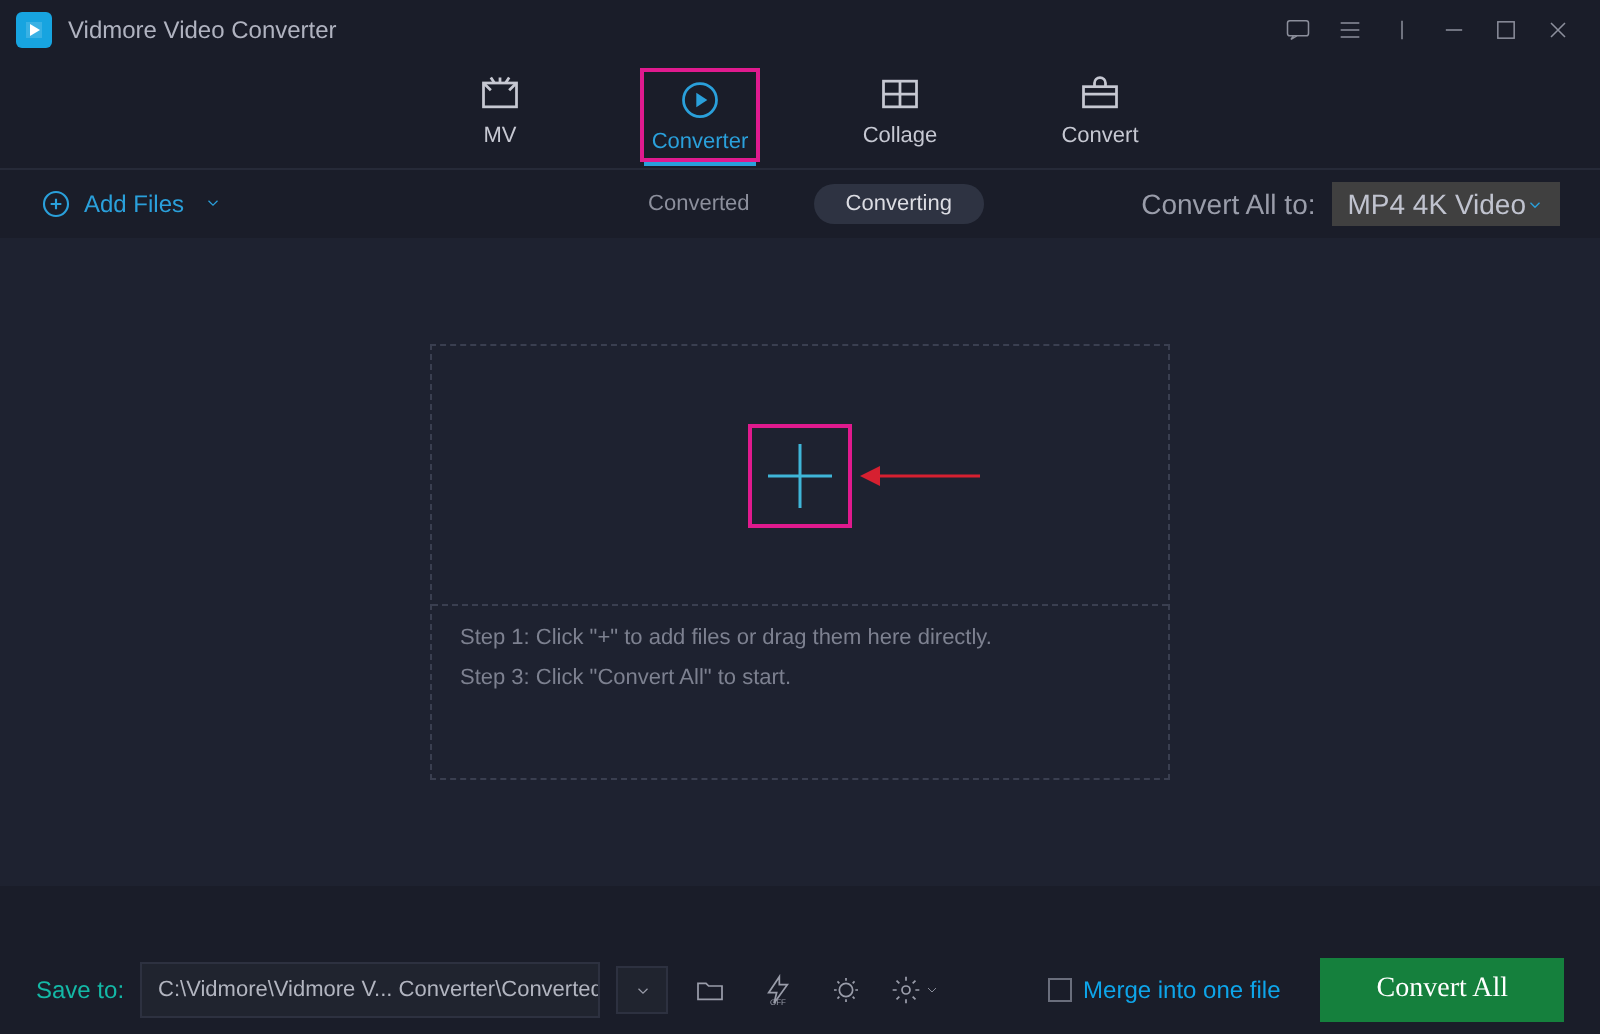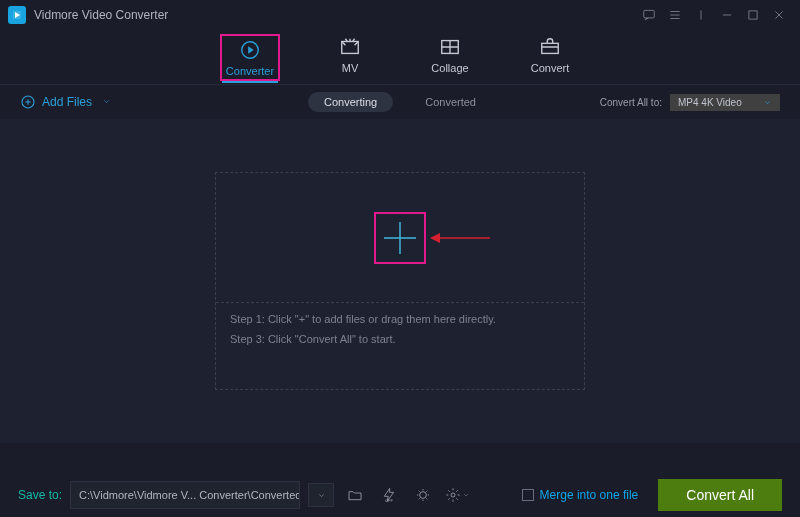--- a/index.html
+++ b/index.html
@@ -24,21 +24,21 @@
   .tab-label { font-size: 11px; }
 
   
   .toolbar { height: 34px; display: flex; align-items: center; padding: 0 20px; background:#1a1d29; }
   .add-files { display: flex; align-items: center; gap: 6px; color: #2aa0db; cursor: pointer; }
   .add-files svg { width: 16px; height: 16px; stroke: #2aa0db; fill: none; stroke-width: 1.6; }
   .chev { margin-left: 4px; }
   .chev svg { width: 9px; height: 9px; stroke: #2aa0db; fill: none; stroke-width: 1.6; }
   .seg { padding: 4px 16px; border-radius: 10px; color:#8c8f9c; cursor:pointer; font-size:11px;}
   .seg.active { background: #2e3342; color:#dcdde3; }
-  .convert-all-to { margin-left: auto; display:flex; align-items:center; gap:8px; color:#9a9daa; font-size:10px;}
+  .convert-all-to { margin-left: auto; display:flex; align-items:center; gap:8px; color:#9a9daa; font-size:14px;}
   .fmt-select { background:#404040; padding: 3px 8px; min-width: 110px; display:flex; align-items:center; justify-content:space-between; color:#c0c3cf; cursor:pointer; }
   .fmt-select svg{ width:9px;height:9px; stroke:#2aa0db; fill:none; stroke-width:1.8;}
 
   
   .main { height: 324px; background:#1e2230; display:flex; align-items:center; justify-content:center; position:relative; }
   .dropzone { width: 370px; height: 218px; border: 1px dashed #3a3f50; position: relative; }
   .dz-upper { height: 130px; border-bottom: 1px dashed #3a3f50; display:flex; align-items:center; justify-content:center; position:relative;}
   .plus-box { width: 52px; height: 52px; border: 2px solid #e01a8e; display:flex; align-items:center; justify-content:center; cursor:pointer; }
   .plus-box svg { width: 40px; height: 40px; stroke:#3fb5d8; stroke-width:1.5; }
   .arrow-anno { position:absolute; left: 50%; margin-left: 30px; top: 50%; transform: translateY(-50%); display:flex; align-items:center; }
@@ -48,21 +48,21 @@
   
   .bottombar { position:absolute; left:0; right:0; bottom:0; height: 44px;  display:flex; align-items:center; padding: 0 18px; gap:8px; }
   .save-label { color:#14b8a6; font-size:12px; }
   .path-box { background:#20242f; border:1px solid #2d3140; padding: 4px 8px; width: 230px; color:#b2b5c0; font-size:11px; white-space:nowrap; overflow:hidden; text-overflow:ellipsis; height:28px; display:flex; align-items:center;}
   .path-drop { background:#20242f; border:1px solid #2d3140; width:26px; height:24px; display:flex;align-items:center;justify-content:center; cursor:pointer;}
   .path-drop svg{width:9px;height:9px;stroke:#9a9daa;fill:none;stroke-width:1.6;}
   .mini-btn { width:26px;height:24px;display:flex;align-items:center;justify-content:center;color:#9a9daa;cursor:pointer;}
   .mini-btn svg{width:16px;height:16px;stroke:#9a9daa;fill:none;stroke-width:1.3;}
   .merge { margin-left:auto; display:flex;align-items:center;gap:6px; color:#0ea5e9; font-size:12px; cursor:pointer;}
   .merge .cb{width:12px;height:12px;border:1px solid #6a6e7c;}
-  .convert-btn { background:#4d7c0f; color:#fff; font-size:14px; padding: 8px 28px; border:none; cursor:pointer; margin-left:12px;}
+  .convert-btn { background:#15803d; color:#fff; font-size:14px; padding: 8px 28px; border:none; cursor:pointer; margin-left:12px;font-family:Liberation Serif, serif;}
 
   .segwrap{position:absolute; left:50%; transform:translateX(-50%); display:flex; gap:16px; align-items:center;}
 </style>
 </head>
 <body>
 
 <div class="titlebar">
   <div class="logo">
     <svg viewBox="0 0 24 24">
         <path d="M4 4h16v16H4z" fill="#fff" opacity="0.15"></path>
@@ -98,37 +98,37 @@
       </svg>
     </div>
   <div class="win-btn">
       <svg viewBox="0 0 24 24">
         <path d="M6 6l12 12M18 6L6 18"></path>
       </svg>
     </div>
 </div>
 
 <div class="tabs">
+  <div class="tab">
+    <span class="tab-icon">
+        <svg viewBox="0 0 24 24">
+          <rect x="3" y="6" width="18" height="13"></rect>
+          <path d="M3 6l4 4M21 6l-4 4M7 3l2 3M12 3v3M17 3l-2 3"></path>
+        </svg>
+      </span>
+    <span class="tab-label">MV</span>
+  </div>
   <div class="tab active">
     <span class="tab-icon">
         <svg viewBox="0 0 24 24">
           <circle cx="12" cy="12" r="9"></circle>
           <path d="M10 8l6 4-6 4z" fill="currentColor" stroke="none"></path>
         </svg>
       </span>
     <span class="tab-label">Converter</span>
-  </div>
-  <div class="tab">
-    <span class="tab-icon">
-        <svg viewBox="0 0 24 24">
-          <rect x="3" y="6" width="18" height="13"></rect>
-          <path d="M3 6l4 4M21 6l-4 4M7 3l2 3M12 3v3M17 3l-2 3"></path>
-        </svg>
-      </span>
-    <span class="tab-label">MV</span>
   </div>
   <div class="tab">
     <span class="tab-icon">
         <svg viewBox="0 0 24 24">
           <rect x="3" y="5" width="18" height="14"></rect>
           <path d="M12 5v14M3 12h18"></path>
         </svg>
       </span>
     <span class="tab-label">Collage</span>
   </div>
@@ -148,22 +148,22 @@
     <svg viewBox="0 0 24 24">
         <circle cx="12" cy="12" r="9"></circle>
         <path d="M12 8v8M8 12h8"></path>
       </svg>
     <span>Add Files</span>
     <span class="chev"><svg viewBox="0 0 24 24">
           <path d="M6 9l6 6 6-6"></path>
         </svg></span>
   </div>
   <div class="segwrap">
+    <div class="seg">Converted</div>
     <div class="seg active">Converting</div>
-    <div class="seg">Converted</div>
   </div>
   <div class="convert-all-to">
     <span>Convert All to:</span>
     <div class="fmt-select">
       <span>MP4 4K Video</span>
       <svg viewBox="0 0 24 24">
           <path d="M6 9l6 6 6-6"></path>
         </svg>
     </div>
   </div>

